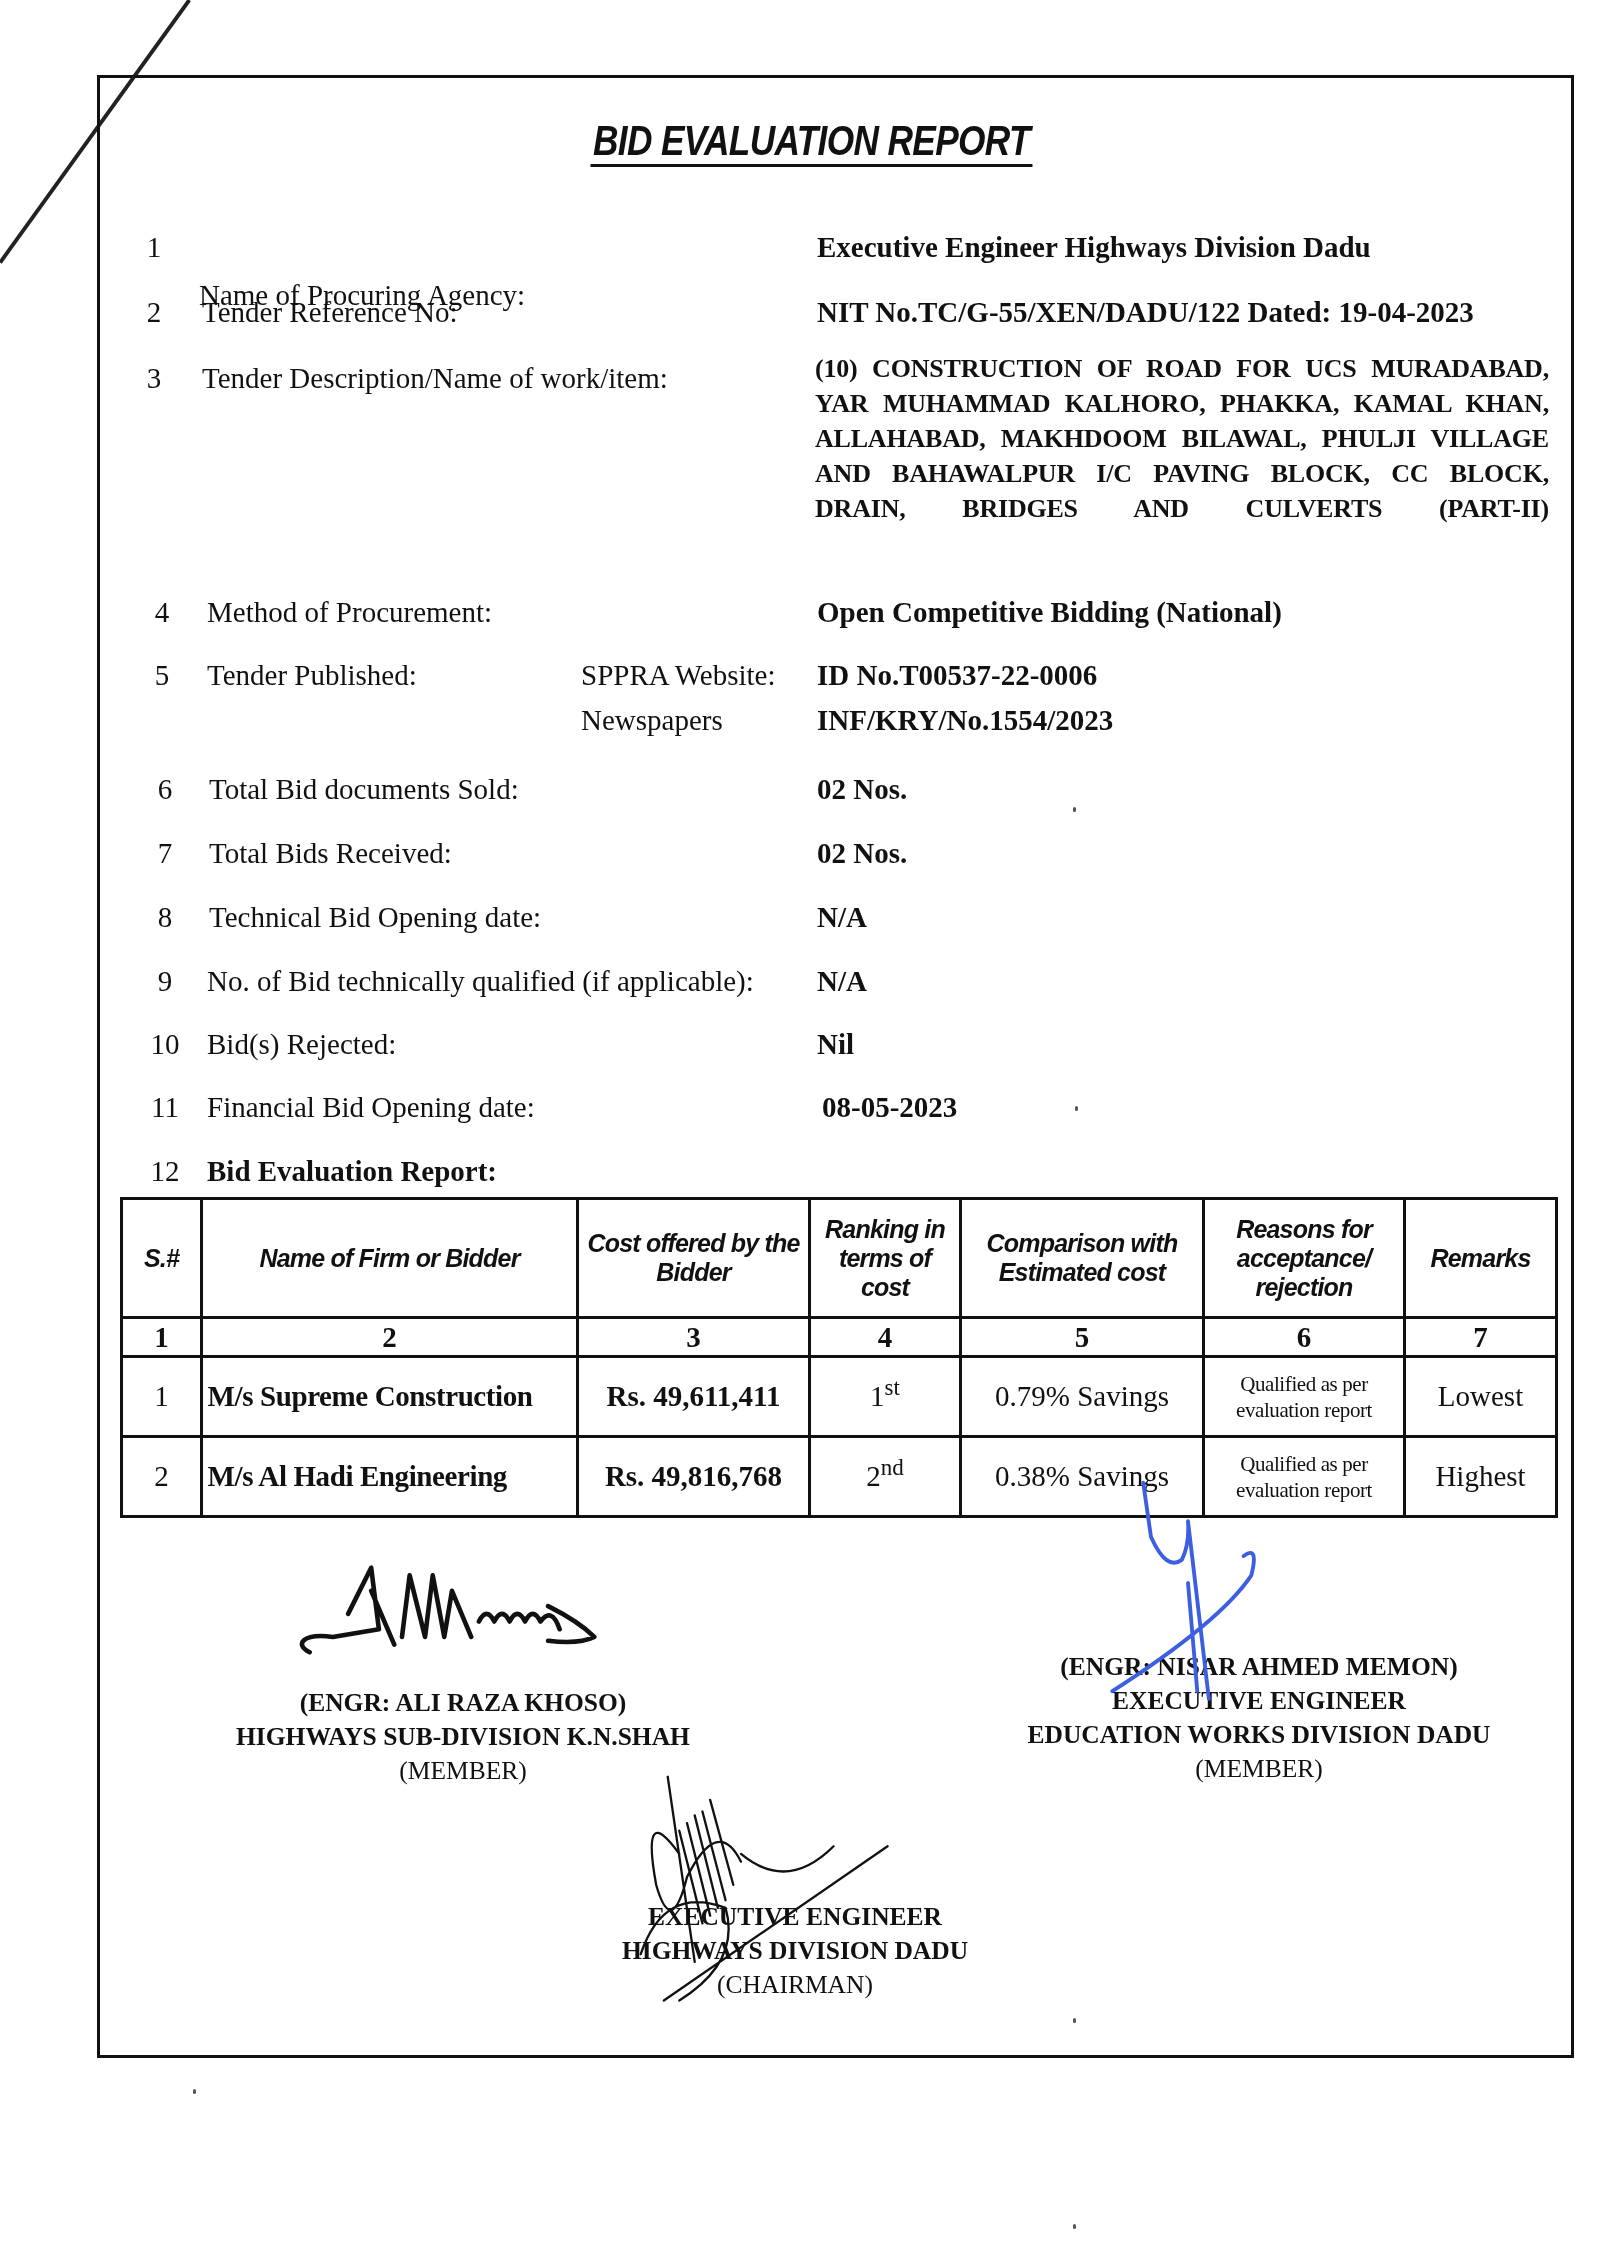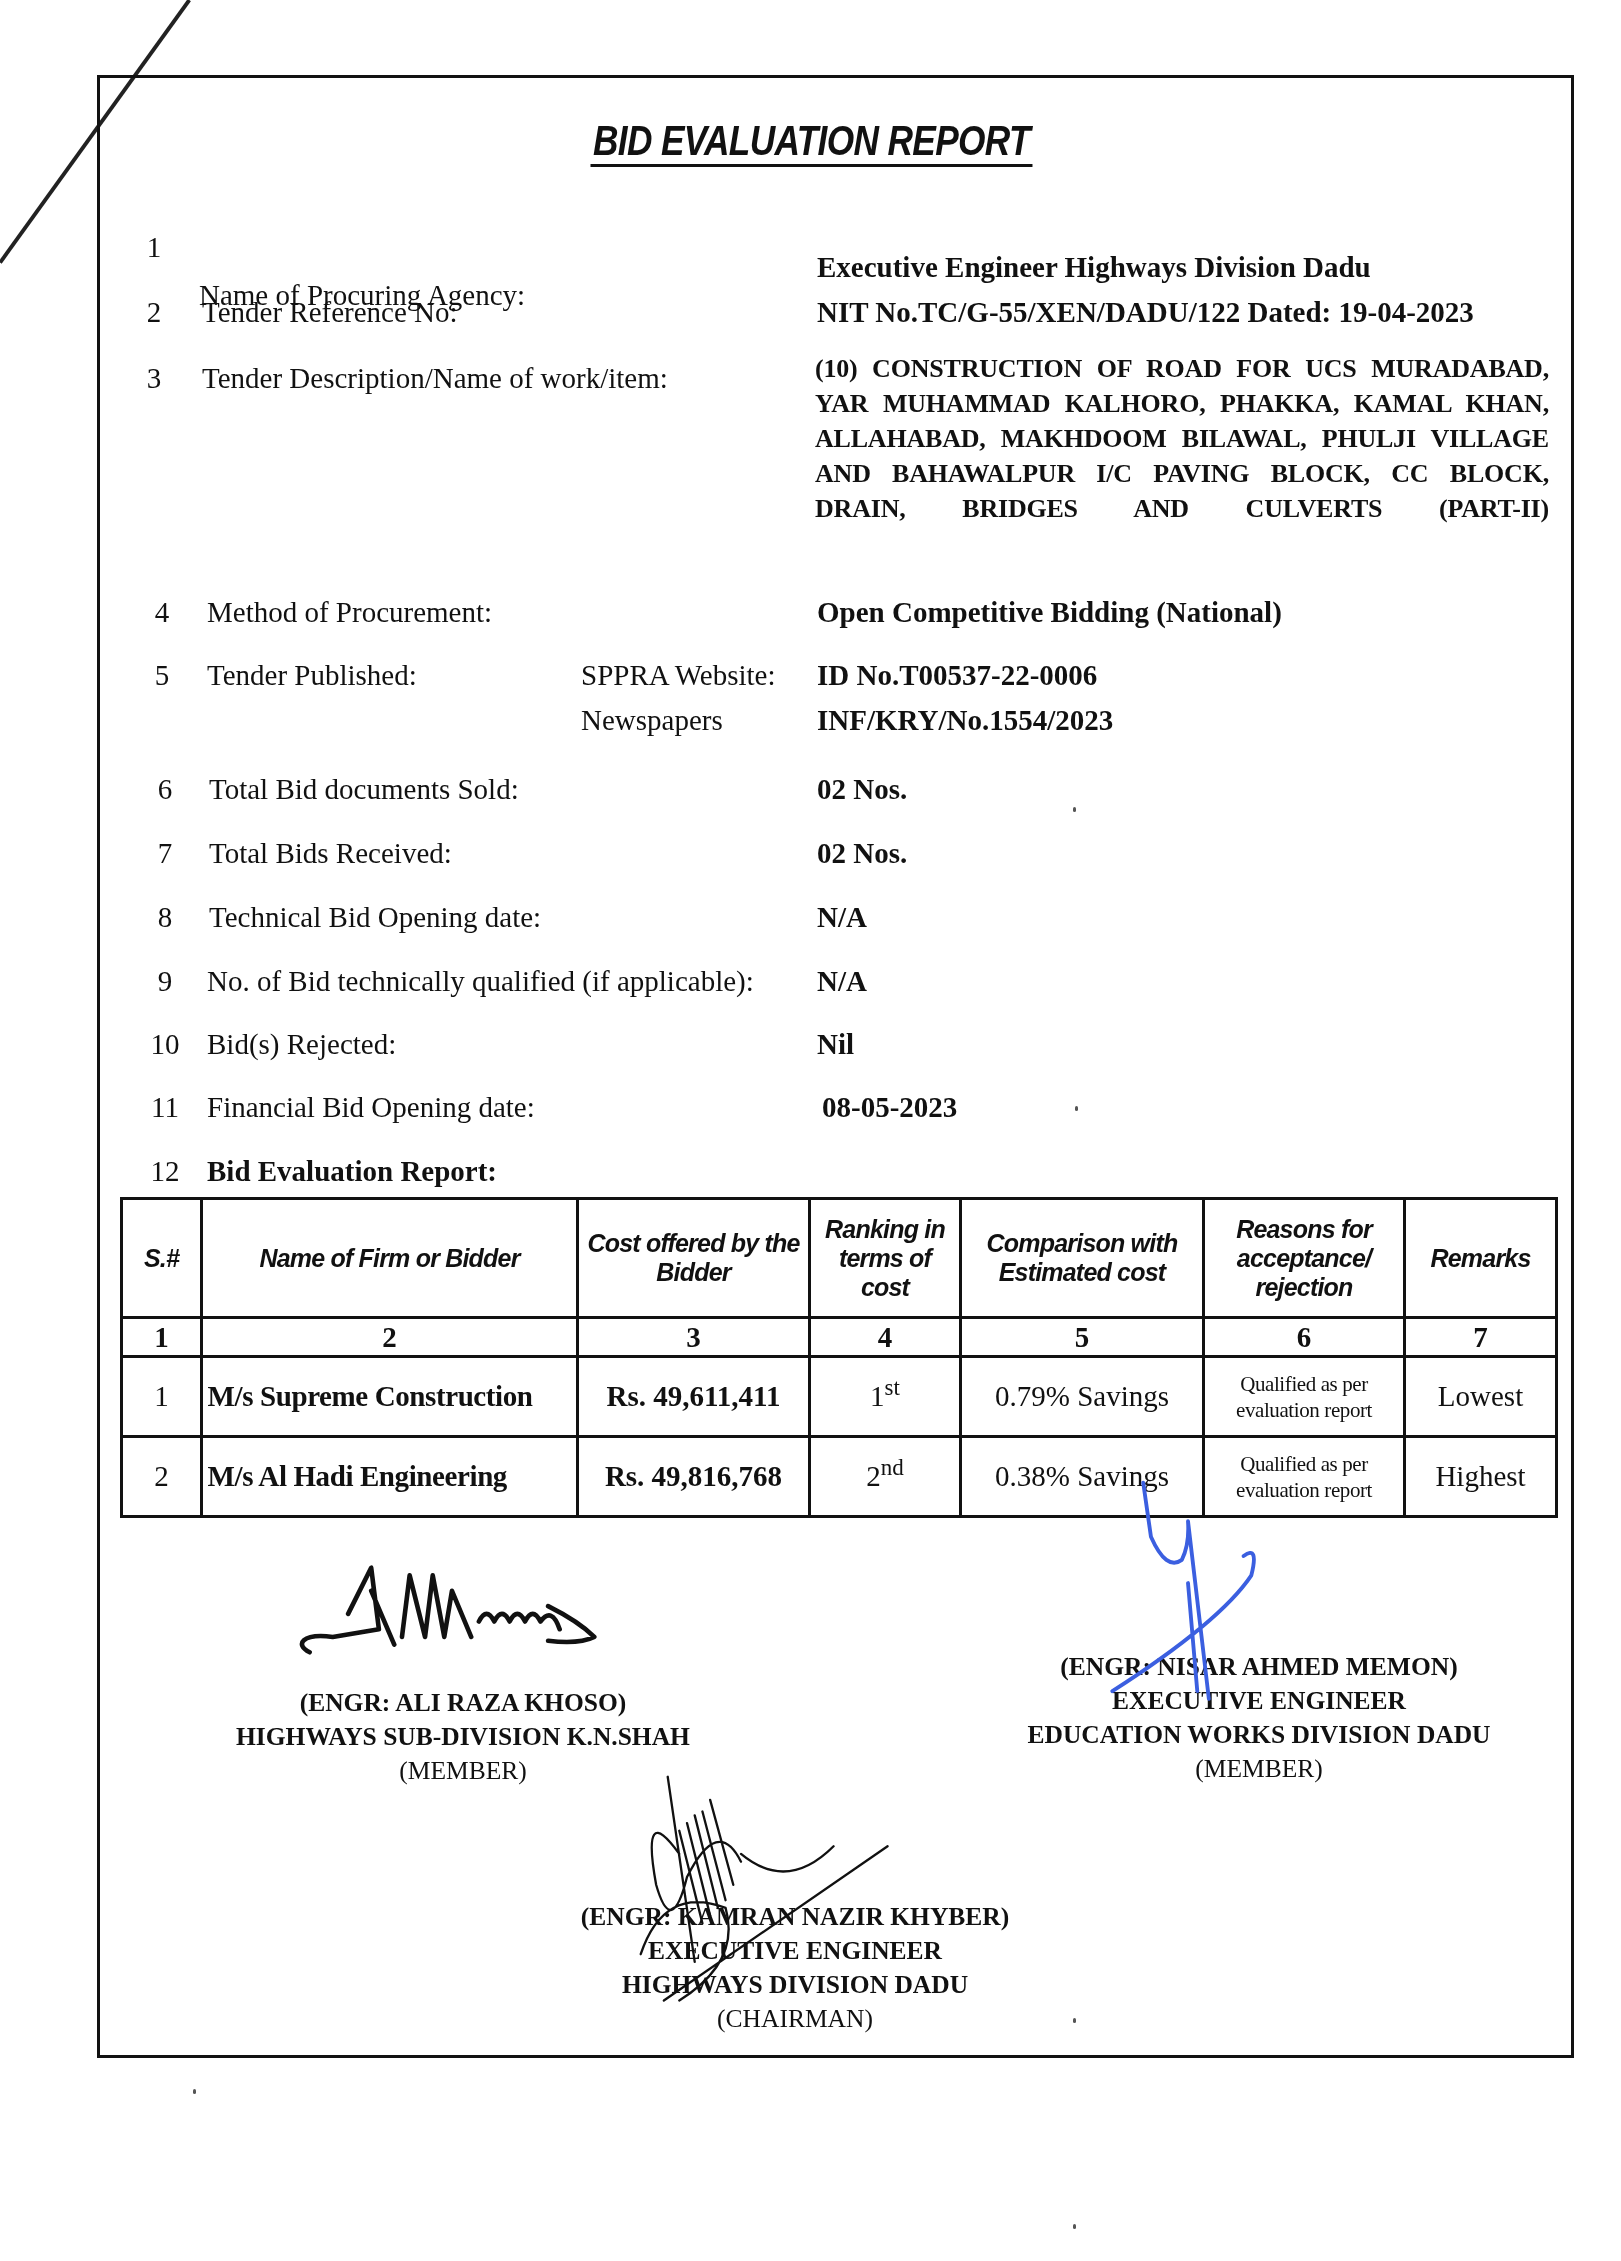--- a/index.html
+++ b/index.html
@@ -66,21 +66,21 @@
   <line x1="245" y1="0" x2="0" y2="340" stroke="#222" stroke-width="5"></line>
 </svg>
 
 <div class="frame"></div>
 
 <div class="title"><span>BID EVALUATION REPORT</span></div>
 
 <div class="row" style="top:230px;">
   <span class="num" style="left:131px;">1</span>
   <span class="lbl" style="left:199px;margin-top:48px;">Name of Procuring Agency:</span>
-  <span class="val" style="left:817px;margin-top:20px;">Executive Engineer Highways Division Dadu</span>
+  <span class="val" style="left:817px;">Executive Engineer Highways Division Dadu</span>
 </div>
 
 <div class="row" style="top:295px;">
   <span class="num" style="left:131px;">2</span>
   <span class="lbl" style="left:202px;">Tender Reference No:</span>
   <span class="val" style="left:817px;">NIT No.TC/G-55/XEN/DADU/122 Dated: 19-04-2023</span>
 </div>
 
 <div class="row" style="top:361px;">
   <span class="num" style="left:131px;">3</span>
@@ -212,21 +212,20 @@
   <div class="plain">(MEMBER)</div>
 </div>
 <svg class="sig-svg" style="left:1066px; top:1467px;" width="278" height="263" viewBox="0 0 360 340">
   <path d="M100 20 L110 90 Q130 135 150 120 Q160 100 158 70 L185 300 M158 150 L170 290 M230 115 Q250 100 240 140 Q200 200 60 290" fill="none" stroke="#3b5fe0" stroke-width="5" stroke-linecap="round" stroke-linejoin="round"></path>
 </svg>
 
 <svg class="sig-svg" style="left:633px; top:1769px;" width="324" height="247" viewBox="0 0 420 320">
   <path d="M45 10 L80 250 M60 110 Q10 40 30 150 Q50 220 70 140 Q110 60 140 120 M90 200 L60 80 M100 190 L70 70 M110 180 L80 60 M120 170 L90 55 M130 150 L100 40 M140 110 Q200 160 260 100 M40 300 L330 100 M10 240 Q40 150 120 180 Q140 250 60 300" fill="none" stroke="#111" stroke-width="3" stroke-linecap="round" stroke-linejoin="round"></path>
 </svg>
 <div class="sig-block" style="left:517px; top:1900px; width:556px;">
-  <div>(ENGR: KAMRAN NAZIR KHYBER)</div>
   <div>EXECUTIVE ENGINEER</div>
   <div>HIGHWAYS DIVISION DADU</div>
   <div class="plain">(CHAIRMAN)</div>
 </div>
 
 <div class="speck" style="left:1073px; top:807px;"></div>
 <div class="speck" style="left:1075px; top:1106px;"></div>
 <div class="speck" style="left:1073px; top:2018px;"></div>
 <div class="speck" style="left:193px; top:2089px;"></div>
 <div class="speck" style="left:1073px; top:2224px;"></div>

